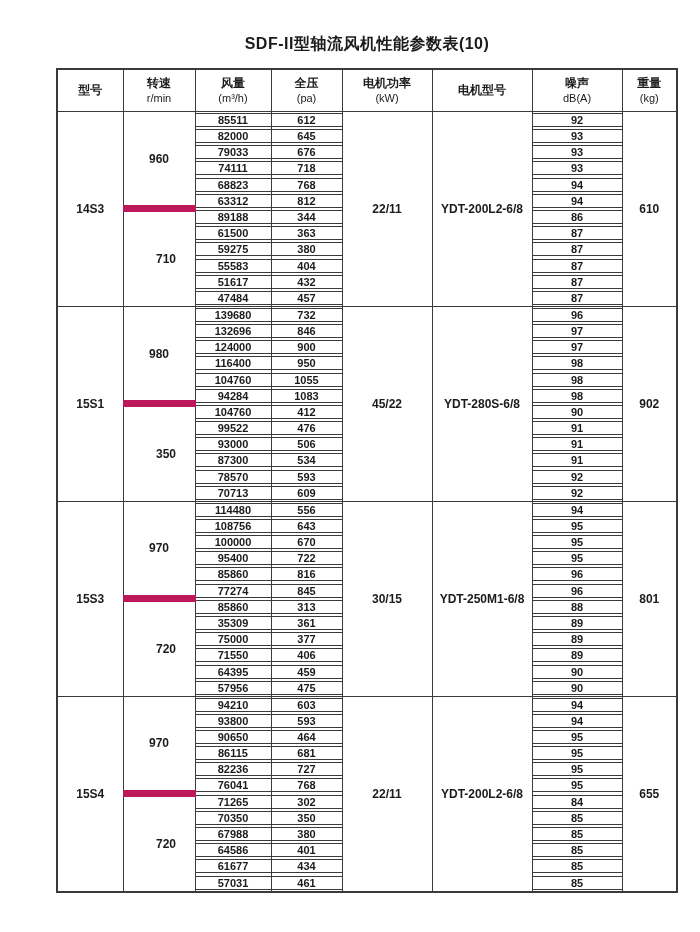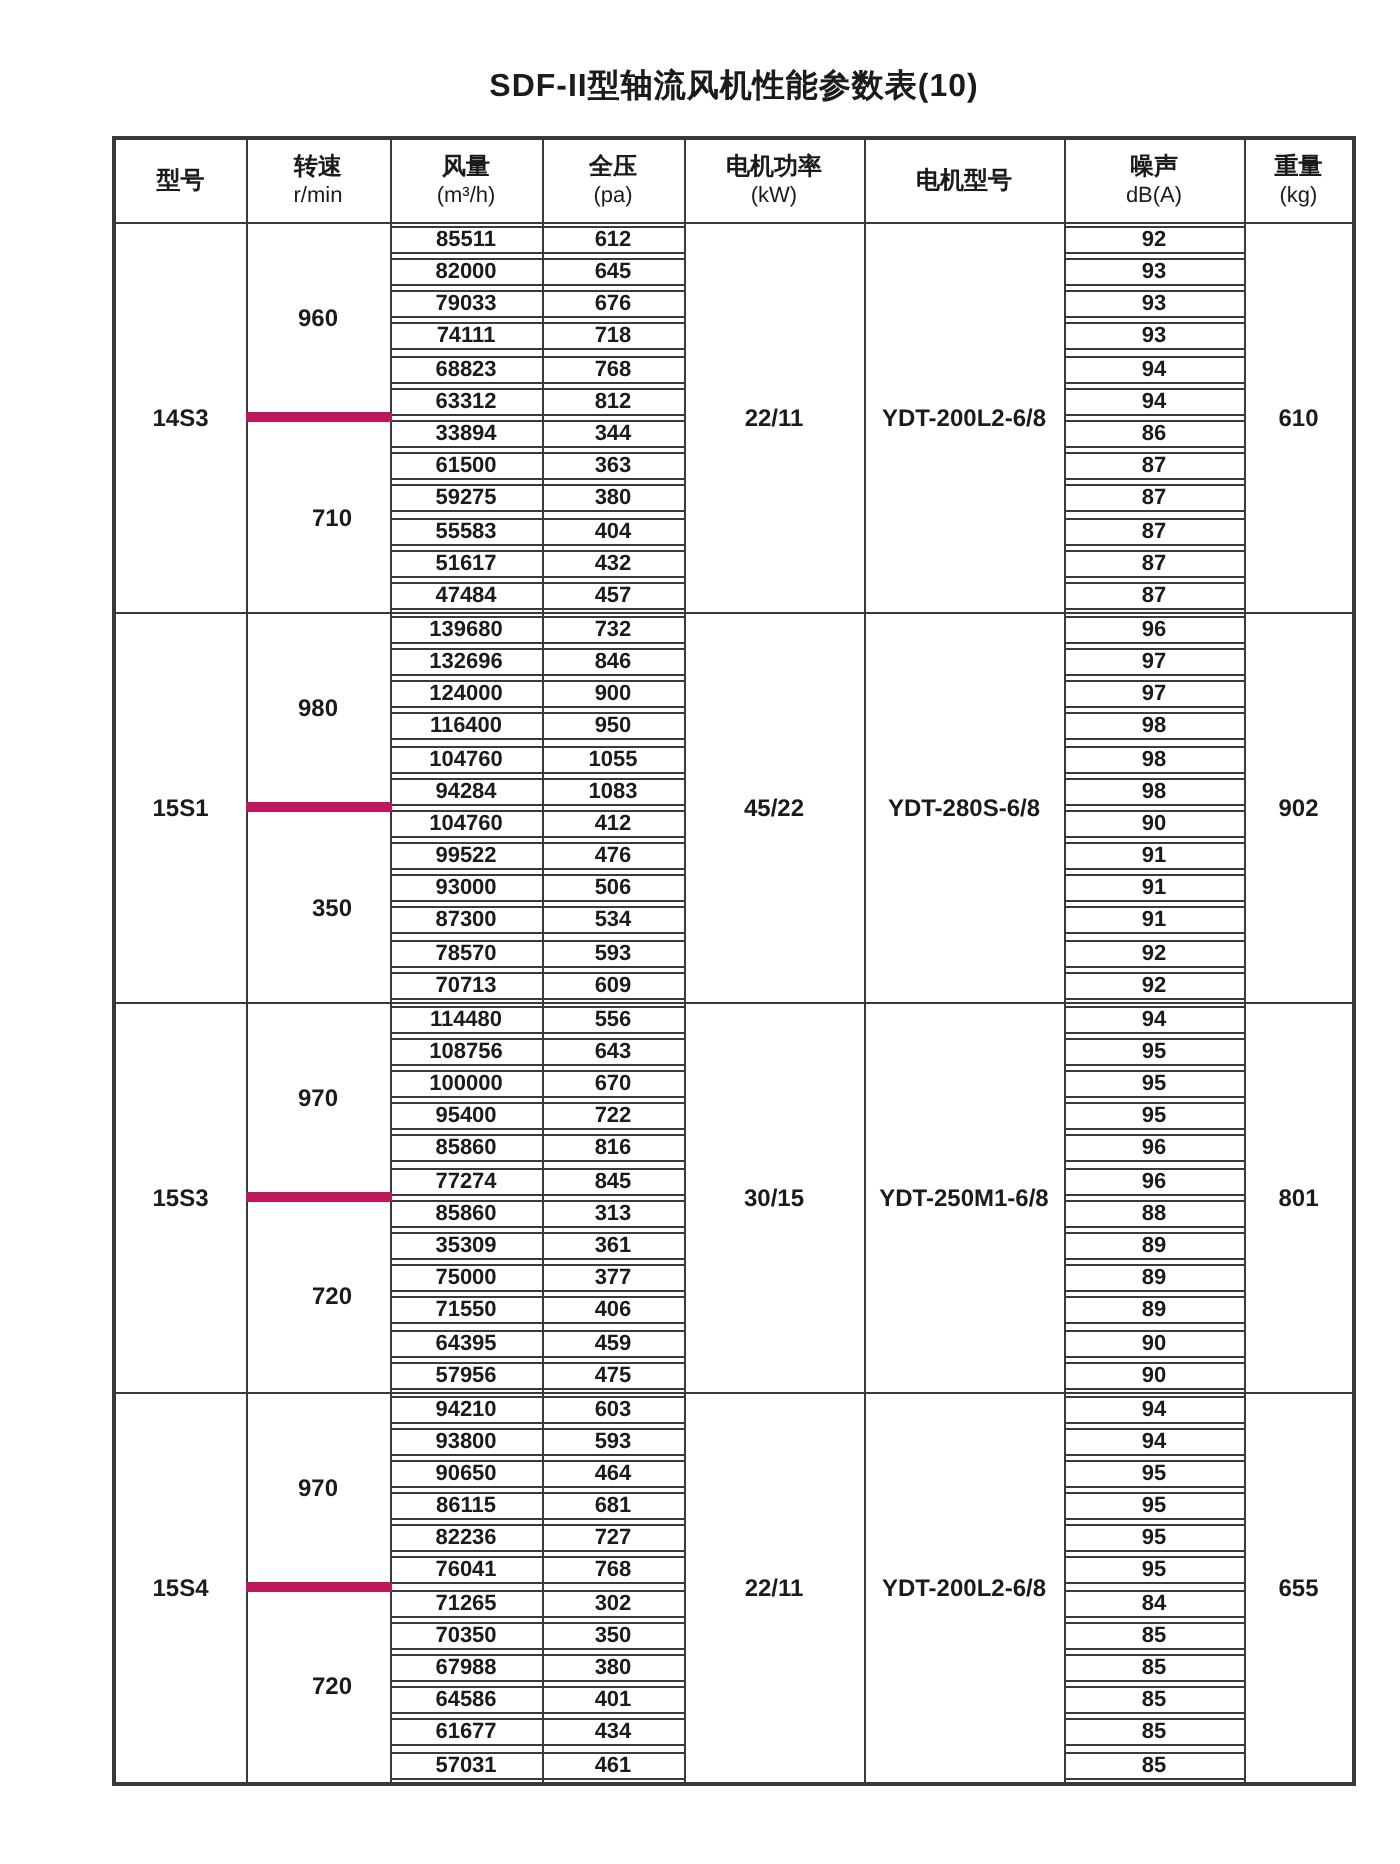--- a/index.html
+++ b/index.html
@@ -27,21 +27,21 @@
     overflow:hidden;white-space:nowrap;
   }
   thead th{
     border-bottom:1.5px solid #3a3a3a;height:41px;
     font-size:12px;line-height:15px;
   }
   thead .unit{font-size:11px;font-weight:400;}
   tbody tr{height:16.2px;}
   tbody td{font-size:11px;}
   tr.group-start td{border-top:1.5px solid #3a3a3a;margin-top:35px;}
-  td.speed-top{border-top:5px solid #be185d;padding-left:14px;}
+  td.speed-top{border-top:7px solid #be185d;padding-left:14px;}
   td.flow-cell{vertical-align:middle;}
   .box{
     border-top:1px solid #3a3a3a;border-bottom:1px solid #3a3a3a;
     margin:1px 0;height:12px;line-height:12px;font-size:11px;
   }
   .merge-cell,.model-cell,.speed-cell{font-size:12px;}
 </style>
 </head>
 <body>
 
@@ -163,21 +163,21 @@
             <td class="flow-cell">
               <div class="box">812</div>
             </td>
             <td class="flow-cell">
               <div class="box">94</div>
             </td>
           </tr>
           <tr>
             <td class="speed-cell speed-top" rowspan="6">710</td>
             <td class="flow-cell">
-              <div class="box">33894</div>
+              <div class="box">89188</div>
             </td>
             <td class="flow-cell">
               <div class="box">344</div>
             </td>
             <td class="flow-cell">
               <div class="box">86</div>
             </td>
           </tr>
           <tr>
             <td class="flow-cell">

